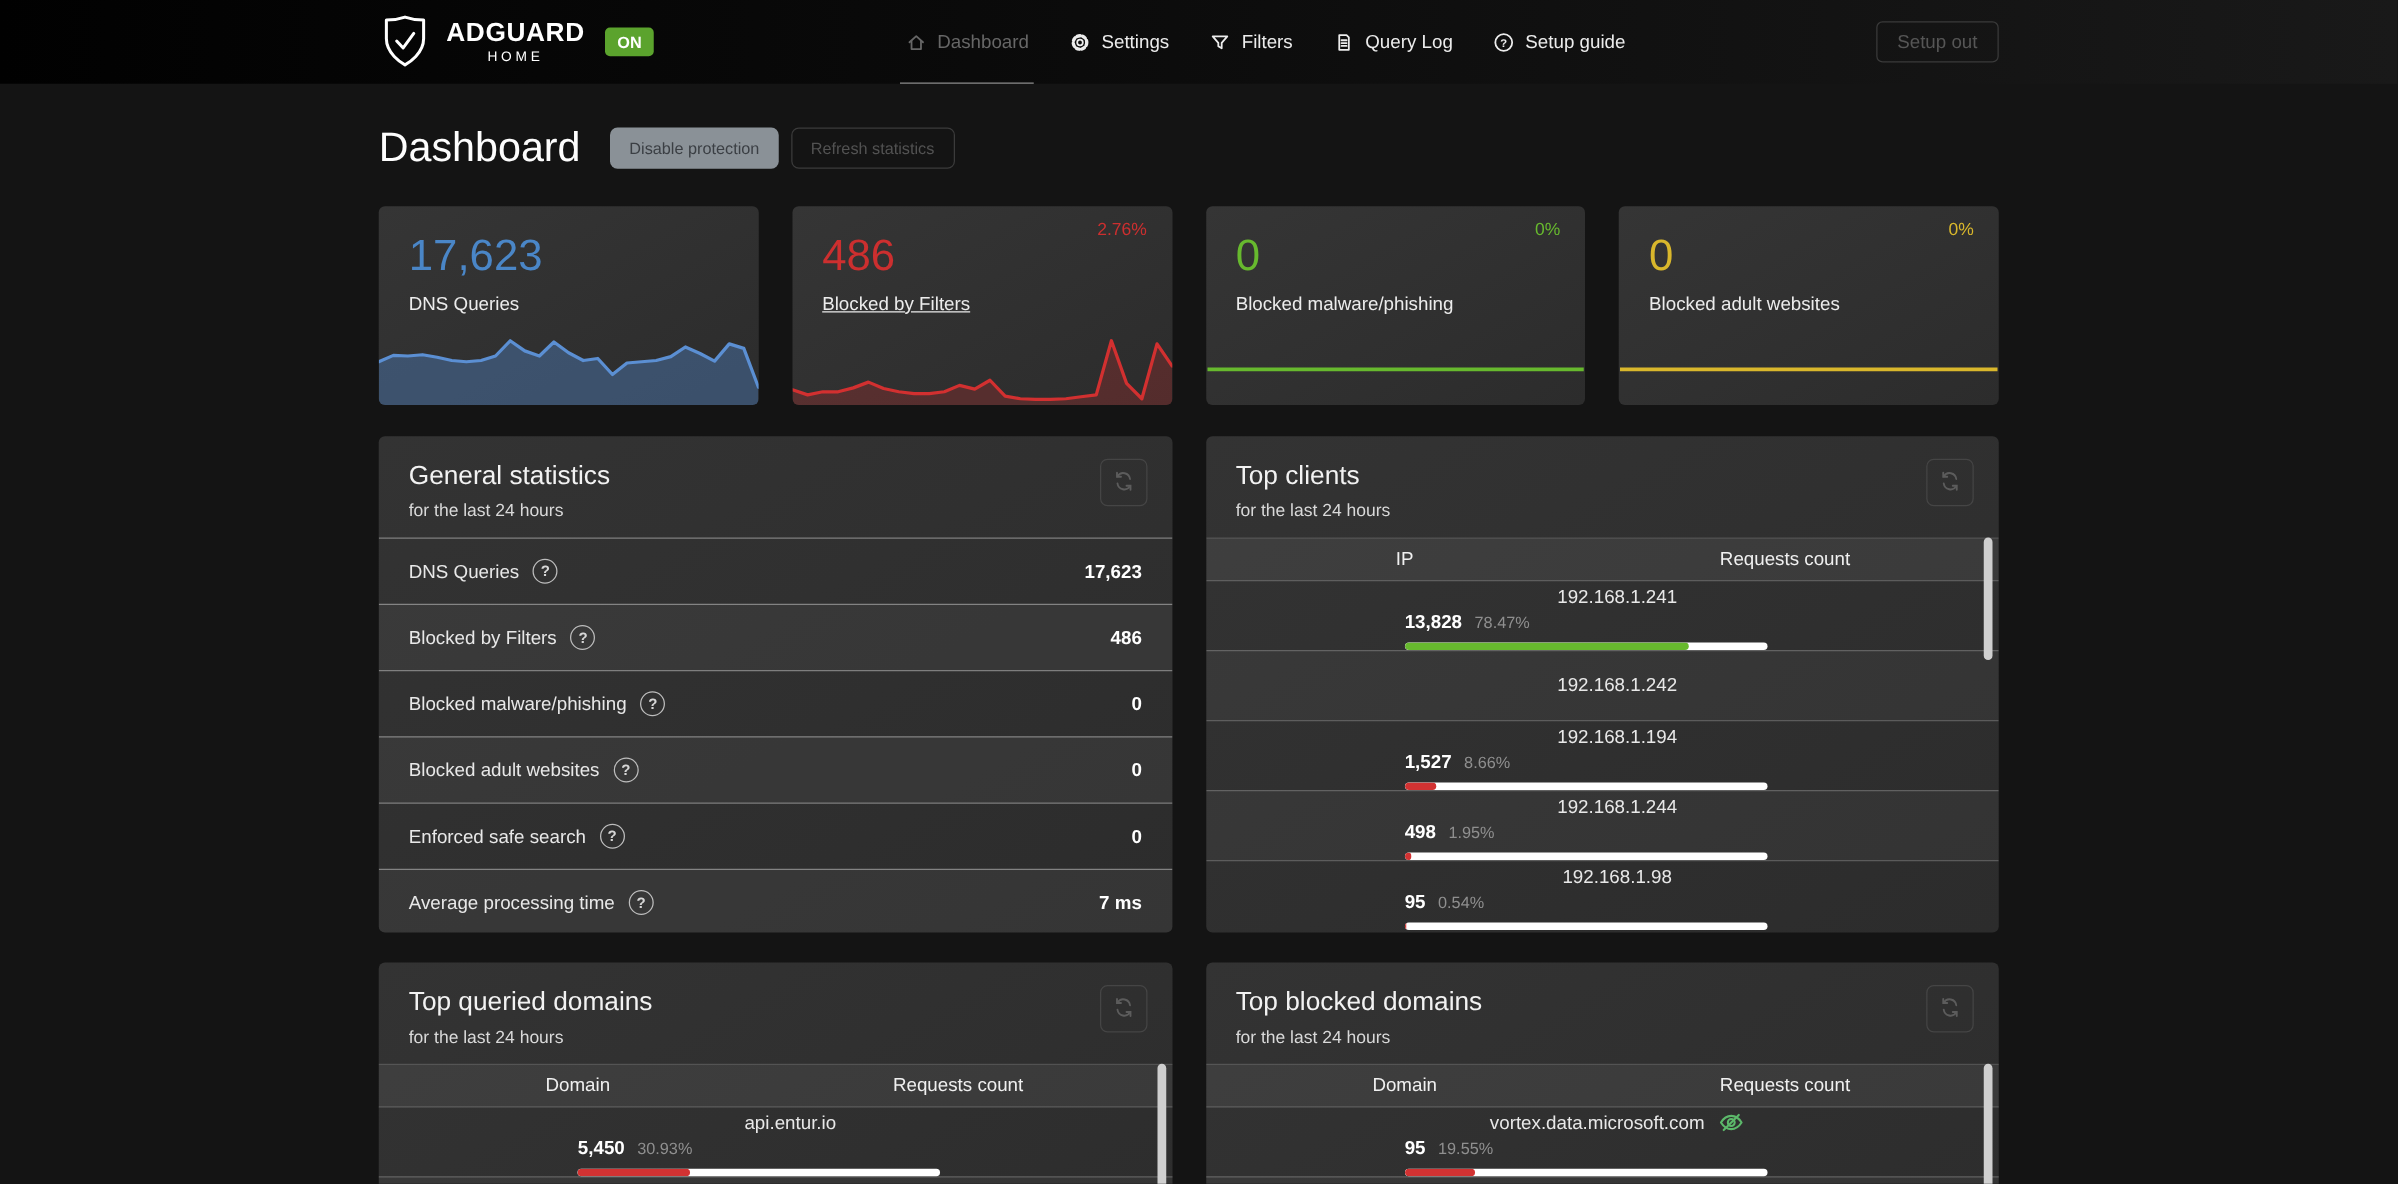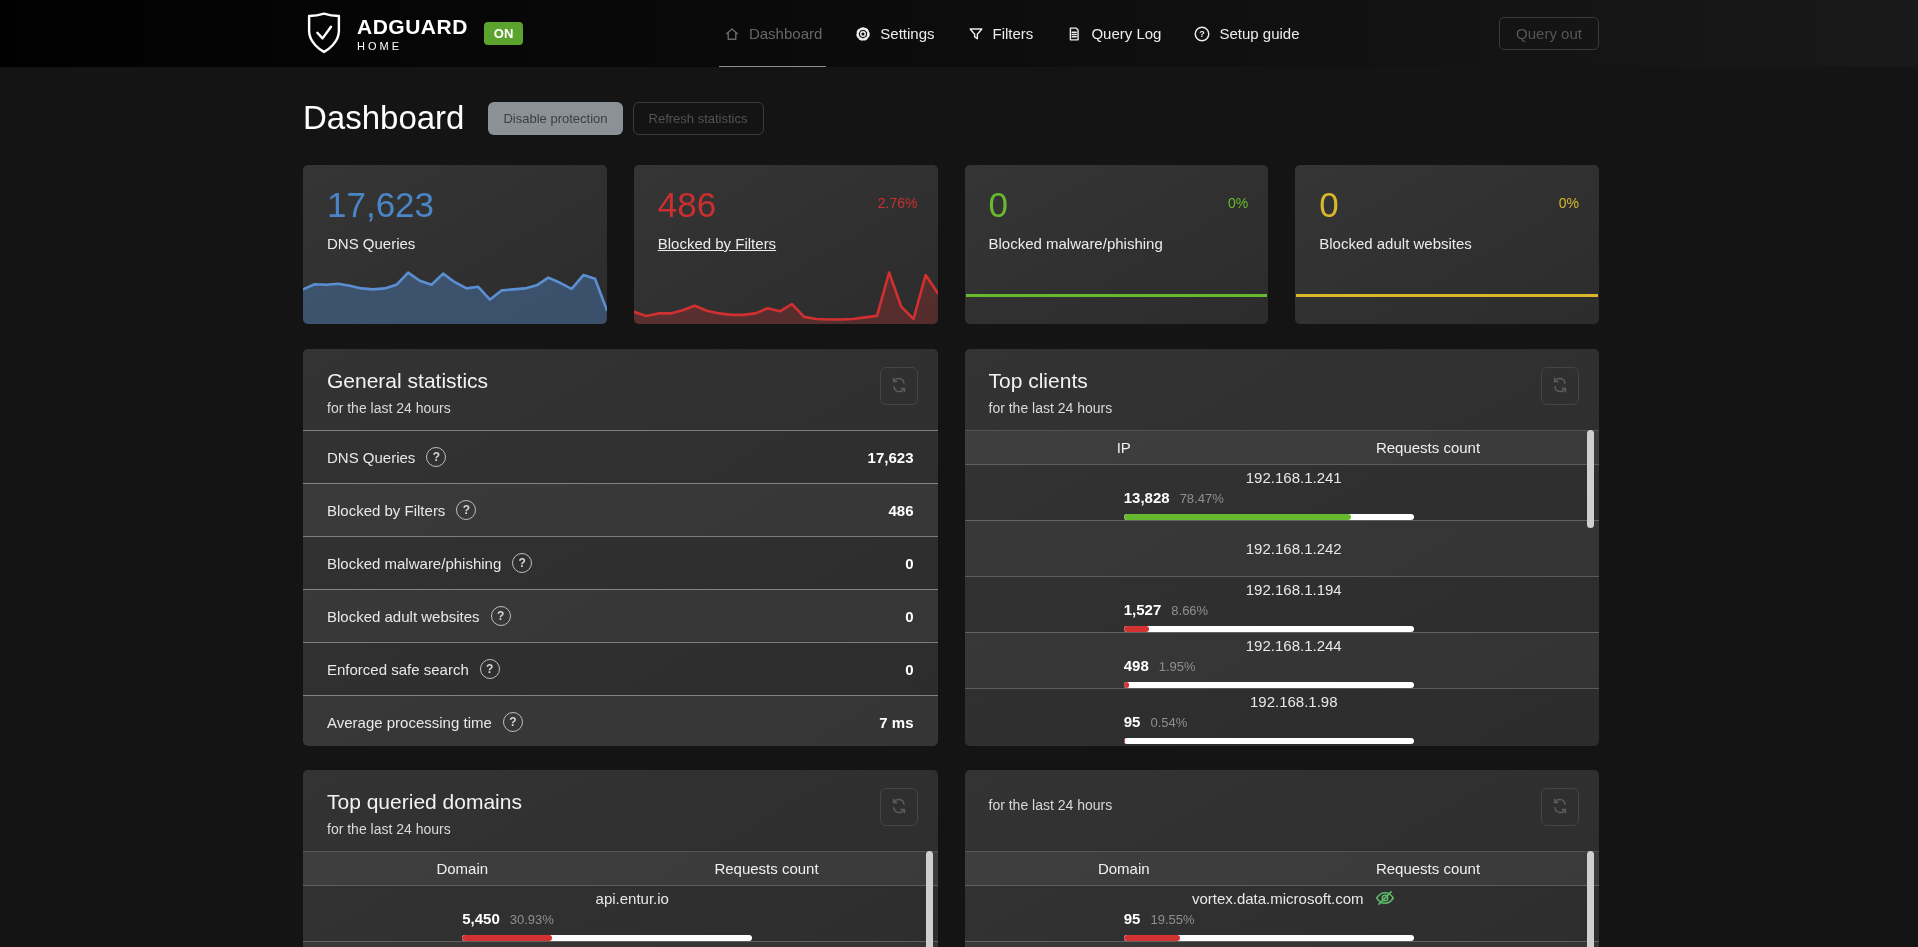--- a/index.html
+++ b/index.html
@@ -14,21 +14,21 @@
   header {
     height:67px;
     background:linear-gradient(90deg,#010101 0%,#0b0b0b 45%,#191919 100%);
     display:flex; align-items:center;
     padding:0 319px 0 303px;
   }
   .brand { display:flex; align-items:center; }
   .logo svg { display:block; }
   .brand-text { margin-left:12px; }
   .brand-name { font-size:21px; font-weight:bold; letter-spacing:.5px; color:#fff; }
-  .brand-sub { font-size:11px; letter-spacing:3px; color:#fff; margin-top:1px; }
+  .brand-sub { font-size:11px; letter-spacing:3px; color:#fff; margin-top:1px;text-align:center; }
   .on-badge {
     margin-left:16px; background:#5ba32d; color:#fff;
     font-size:13px; font-weight:bold; padding:4px 10px; border-radius:4px;
   }
   .nav { margin:0 auto; display:flex; gap:32px; height:67px; }
   .nav-item {
     position:relative; display:flex; align-items:center; gap:8px;
     font-size:15px; color:#ececec; cursor:pointer; height:67px;
   }
   .nav-item svg { display:block; }
@@ -59,21 +59,21 @@
   .cards-row {
     margin-top:25px; display:grid; grid-template-columns:repeat(4,1fr); gap:27px;
   }
   .stat-card {
     position:relative; height:159px; border-radius:5px; overflow:hidden;
     background:linear-gradient(150deg,#353535 0%,#2c2c2c 100%);
   }
   .stat-value { position:absolute; top:20px; left:24px; font-size:35px; }
   .stat-label { position:absolute; top:70px; left:24px; font-size:15px; color:#ececec; }
   .stat-label.link { text-decoration:underline; cursor:pointer; }
-  .stat-percent { position:absolute; top:30px; right:20px; font-size:14px; }
+  .stat-percent { position:absolute; top:10px; right:20px; font-size:14px; }
   .stat-chart { position:absolute; bottom:0; left:0; right:0; height:57px; }
   .flat-line { position:absolute; bottom:27px; left:1px; right:1px; height:3px; }
   
   .panels-row { margin-top:25px; display:grid; grid-template-columns:1fr 1fr; gap:27px; }
   .panel {
     position:relative; border-radius:5px;
     background:linear-gradient(150deg,#333333 0%,#2c2c2c 100%);
   }
   .panel.h397 { height:397px; overflow:hidden; }
   .panel.h300 { height:300px; }
@@ -182,21 +182,21 @@
       <div class="nav-item">
         <span>
           <svg width="18" height="18" viewBox="0 0 20 20" fill="none" stroke="currentColor" stroke-width="1.6" stroke-linecap="round" stroke-linejoin="round">
             <circle cx="10" cy="10" r="7.5"></circle>
             <text x="10" y="13.6" text-anchor="middle" font-size="10" font-weight="bold" fill="currentColor" stroke="none">?</text>
           </svg>
         </span>
         <span>Setup guide</span>
       </div>
     </nav>
-  <button class="signout">Query out</button>
+  <button class="signout">Setup out</button>
 </header>
 
 <div class="content">
 
   <div class="title-row">
     <div class="page-title">Dashboard</div>
     <button class="btn-disable">Disable protection</button>
     <button class="btn-refresh-stats">Refresh statistics</button>
   </div>
 
@@ -412,20 +412,21 @@
               </div>
      </div>
           </div>
           <div class="tc-row"></div>
         </div>
       <div class="scroll-thumb" style="top:81px;height:140px;"></div>
     </div>
 
     <div class="panel h300">
       <div class="card-head">
+        <div class="card-title">Top blocked domains</div>
         <div class="card-sub">for the last 24 hours</div>
       </div>
       <button class="refresh-btn">
           <span class="js-refresh-icon"><svg width="20" height="20" viewBox="0 0 20 20" fill="none" stroke="#5c5c5c" stroke-width="1.5" stroke-linecap="round">
               <path d="M15 8.2A5.4 5.4 0 0 0 5 6.1"></path>
               <path d="M5 11.8A5.4 5.4 0 0 0 15 13.9"></path>
               <path d="M4.6 3.2v3.2h3.2"></path>
               <path d="M15.4 16.8v-3.2h-3.2"></path>
             </svg></span>
         </button>

